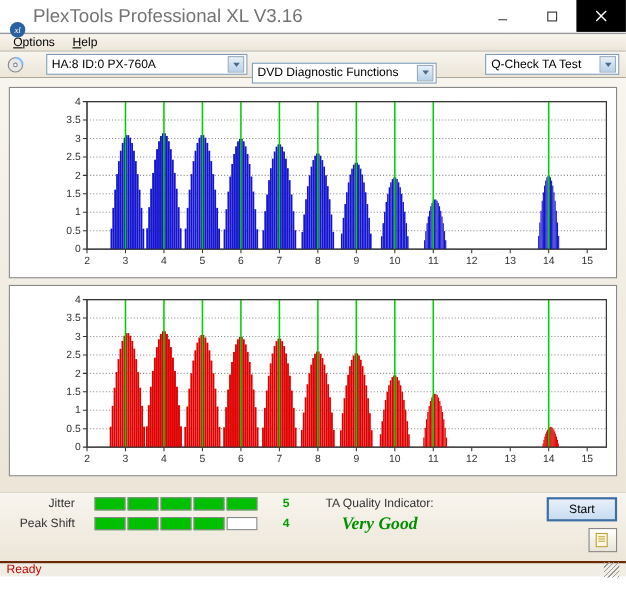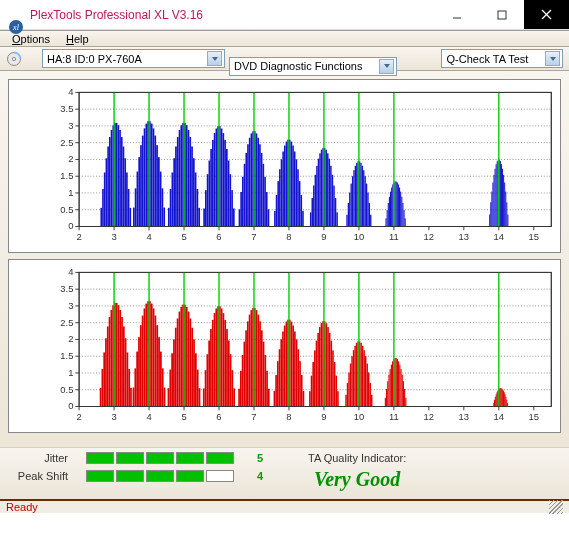--- a/index.html
+++ b/index.html
@@ -1,21 +1,21 @@
 <!DOCTYPE html>
 <html><head>
 <meta charset="utf-8">
 <style>
   * { box-sizing: border-box; }
   body { margin:0; font-family: Tahoma, Arial, sans-serif; font-size:11px; background:#fff; width:569px; height:551px; overflow:hidden; }
   
   .titlebar { height:30px; background:#fff; border-bottom:1px solid #e0e0e0; display:flex; align-items:center; padding:0 0 0 8px; }
   .titlebar .icon { width:16px; height:16px; margin-right:6px; position:relative;margin-top:24px; }
   .titlebar .icon svg { width:16px; height:16px; }
-  .titlebar .title { flex:1; color:#be185d; font-size:12px; }
+  .titlebar .title { flex:1; color:#737373; font-size:17px; }
   .winbtns { display:flex; height:100%; }
   .winbtn { width:45px; height:100%; display:flex; align-items:center; justify-content:center; color:#333; font-size:13px; }
   .winbtn.close { background:#000; color:#fff; }
   
   .menubar { height:17px; background:linear-gradient(#f8f5ee,#ece5d8); display:flex; align-items:center; padding:0 6px; gap:4px; border-top:1px solid #999; border-bottom:1px solid #aca899;}
   .menubar span { padding:2px 6px; }
   .menubar span u { text-decoration:underline; }
   
   .toolbar { height:24px; background:linear-gradient(#f8f5ee,#ece5d8); display:flex; align-items:center; padding:2px 6px; gap:4px; border-bottom:1px solid #aca899; }
   .drive { display:flex; align-items:center; gap:20px; }
@@ -33,23 +33,23 @@
   
   .bottom { padding:4px 8px 8px 8px; background:linear-gradient(#f8f5ee,#ece5d8); display:flex; border-top:1px solid #d6cfbc; }
   .meters { display:flex; flex-direction:column; gap:6px; }
   .meter-row { display:flex; align-items:center; gap:18px; }
   .meter-label { width:60px; text-align:right; color:#333; }
   .meter-bar { display:flex; gap:2px; }
   .seg { width:28px; height:12px; border:1px solid #888; background:#fff; }
   .seg.on { background:#00c000; }
   .meter-val { width:16px; color:#00a000; font-weight:bold; text-align:center; }
   
-  .quality { margin-left:40px; text-align:center; }
+  .quality { margin-left:28px; text-align:center; }
   .quality .ql { color:#333; margin-bottom:4px; }
-  .quality .qv { color:#009000; font-weight:bold; font-size:20px; font-style:italic; font-family:Georgia,serif; }
+  .quality .qv { color:#009000; font-weight:bold; font-size:16px; font-style:italic; font-family:Georgia,serif; }
   
   .actions { margin-left:auto; display:flex; flex-direction:column; gap:6px; align-items:flex-end; }
   .btn { width:64px; height:22px; border:1px solid #888; background:linear-gradient(#fff,#e8e4d8); display:flex; align-items:center; justify-content:center; font-size:11px; }
   .btn.start { border:2px solid #3a6ea5; background:linear-gradient(#e8f0fa,#c8dcf0); }
   .btn-icon { width:26px; height:22px; border:1px solid #888; background:linear-gradient(#fff,#e8e4d8); display:flex; align-items:center; justify-content:center; }
   
   .statusbar { height:14px; border-top:2px solid #6b2b00; display:flex; align-items:center; padding:0 6px; background:#f0ede4; }
   .statusbar span { color:#c00000; }
   .grip { margin-left:auto; width:14px; height:14px; background:repeating-linear-gradient(135deg,#999 0 1px,transparent 1px 3px); }
 </style>
@@ -640,18 +640,31 @@
           <div class="seg on"></div>
           <div class="seg"></div>
         </div>
       <span class="meter-val">4</span>
     </div>
   </div>
   <div class="quality">
     <div class="ql">TA Quality Indicator:</div>
     <div class="qv">Very Good</div>
   </div>
+  <div class="actions">
+    <div class="btn start">
+      <span>Start</span>
+    </div>
+    <div class="btn-icon">
+      <svg width="16" height="14">
+          <rect x="2" y="1" width="10" height="12" fill="#fff8e0" stroke="#c0a030"></rect>
+          <line x1="4" y1="4" x2="10" y2="4" stroke="#c0a030"></line>
+          <line x1="4" y1="6" x2="10" y2="6" stroke="#c0a030"></line>
+          <line x1="4" y1="8" x2="10" y2="8" stroke="#c0a030"></line>
+        </svg>
+    </div>
+  </div>
 </div>
 
 <div class="statusbar">
   <span>Ready</span>
   <div class="grip"></div>
 </div>
 
 </body></html>

